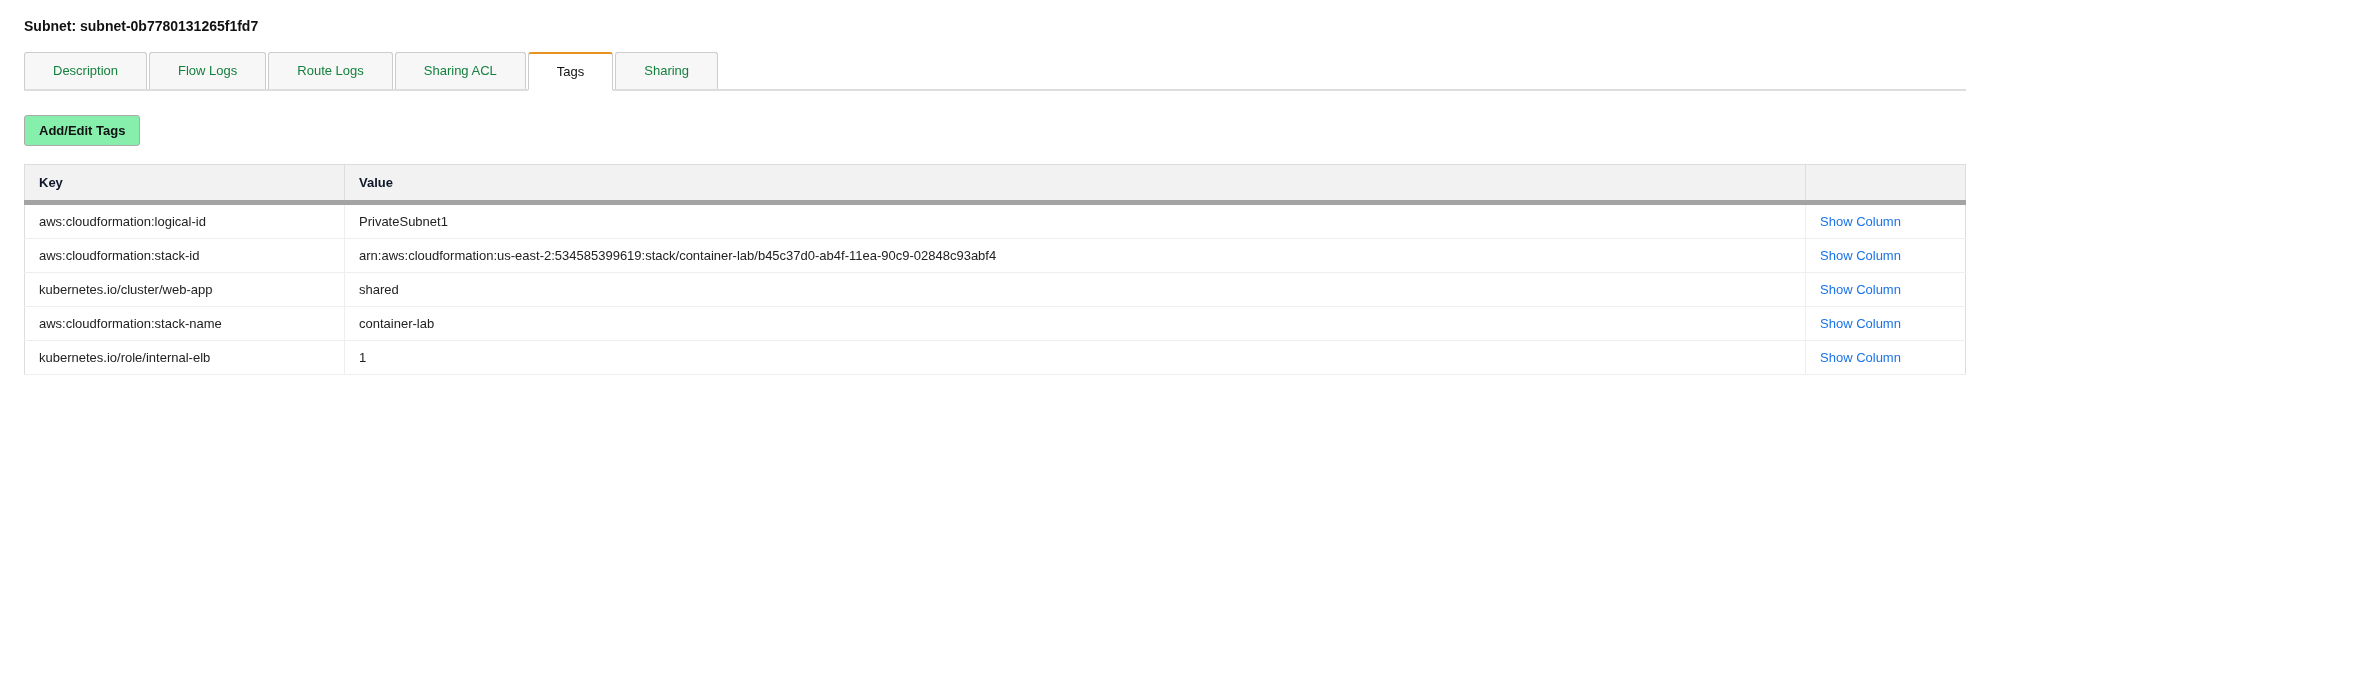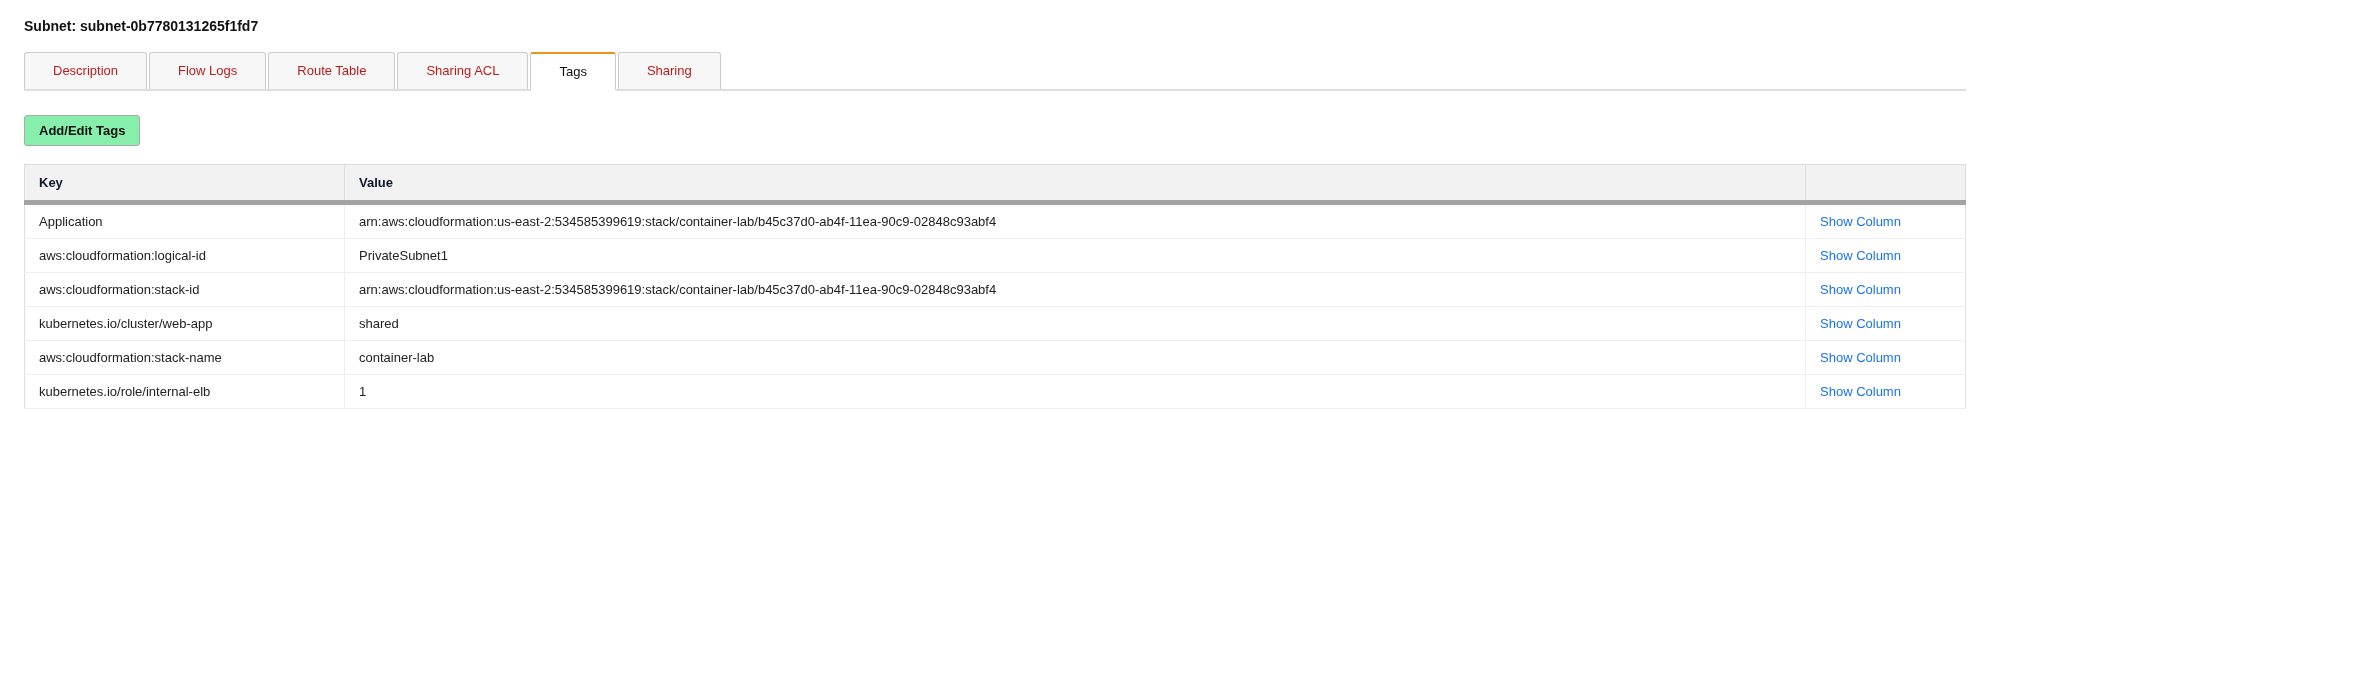--- a/index.html
+++ b/index.html
@@ -29,21 +29,21 @@
       border-bottom: 2px solid #ddd;
       margin-bottom: 24px;
     }
     .tab {
       padding: 10px 28px;
       border: 1px solid #ccc;
       border-bottom: none;
       background: #f7f7f7;
       cursor: pointer;
       font-size: 13px;
-      color: #b91c1c;
+      color: #15803d;
       margin-right: 2px;
       border-radius: 3px 3px 0 0;
       white-space: nowrap;
     }
     .tab.active {
       background: #fff;
       border-bottom: 2px solid #fff;
       margin-bottom: -2px;
       border-top: 2px solid #e8931e;
       color: #111;
@@ -118,44 +118,39 @@
   
   <div class="subnet-label">
     <span>Subnet:</span>
     <span>subnet-0b7780131265f1fd7</span>
   </div>
 
   
   <div class="tabs-bar">
     <div class="tab">Description</div>
     <div class="tab">Flow Logs</div>
-    <div class="tab">Route Table</div>
+    <div class="tab">Route Logs</div>
     <div class="tab">Sharing ACL</div>
     <div class="tab active">Tags</div>
     <div class="tab">Sharing</div>
   </div>
 
   
   <button class="add-edit-btn">Add/Edit Tags</button>
 
   
   <table class="tags-table">
     <thead>
       <tr>
         <th class="col-key">Key</th>
         <th class="col-value">Value</th>
         <th class="col-action"></th>
       </tr>
     </thead>
     <tbody id="tags-tbody">
-    <tr>
-          <td>Application</td>
-          <td>arn:aws:cloudformation:us-east-2:534585399619:stack/container-lab/b45c37d0-ab4f-11ea-90c9-02848c93abf4</td>
-          <td class="col-action"><a class="show-column-link" href="#">Show Column</a></td>
-        </tr>
         <tr>
           <td>aws:cloudformation:logical-id</td>
           <td>PrivateSubnet1</td>
           <td class="col-action"><a class="show-column-link" href="#">Show Column</a></td>
         </tr>
         <tr>
           <td>aws:cloudformation:stack-id</td>
           <td>arn:aws:cloudformation:us-east-2:534585399619:stack/container-lab/b45c37d0-ab4f-11ea-90c9-02848c93abf4</td>
           <td class="col-action"><a class="show-column-link" href="#">Show Column</a></td>
         </tr>

